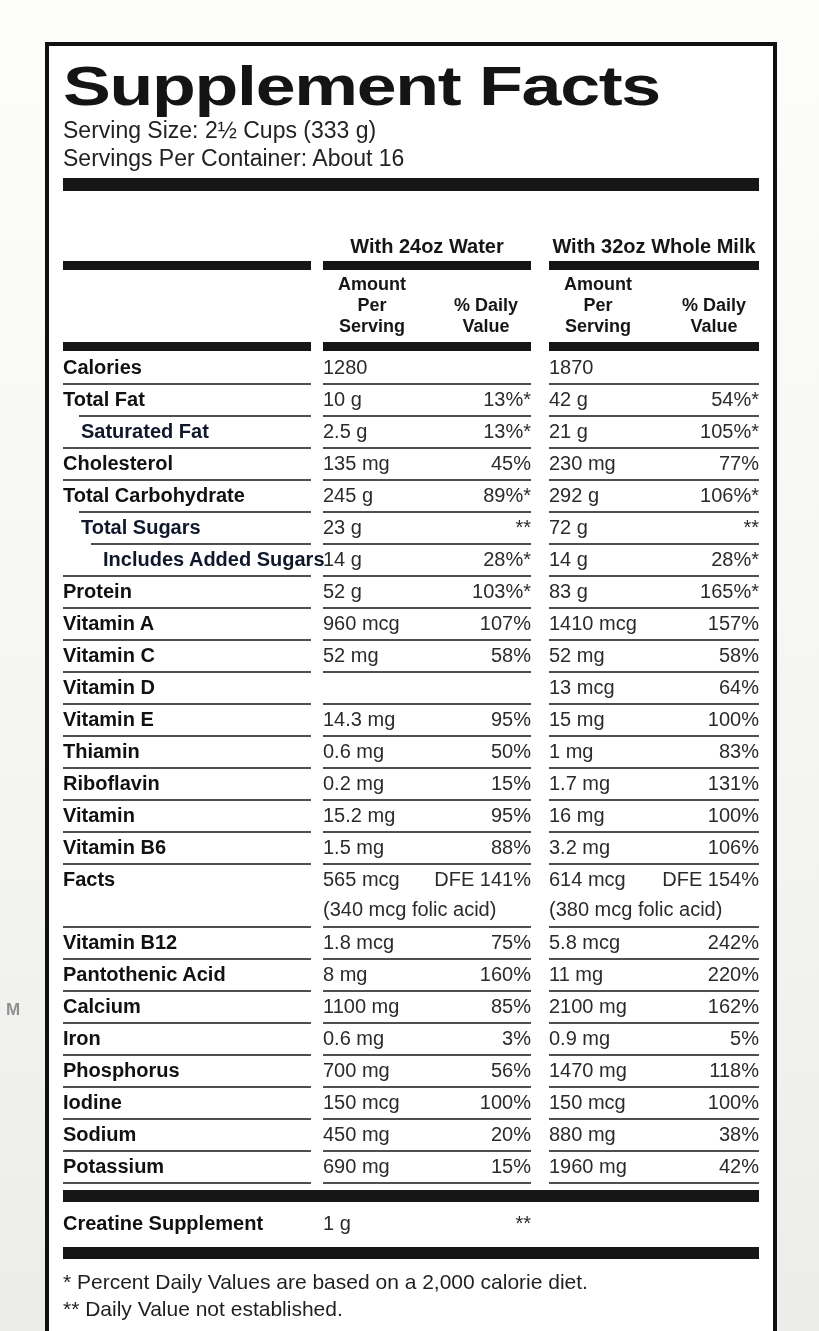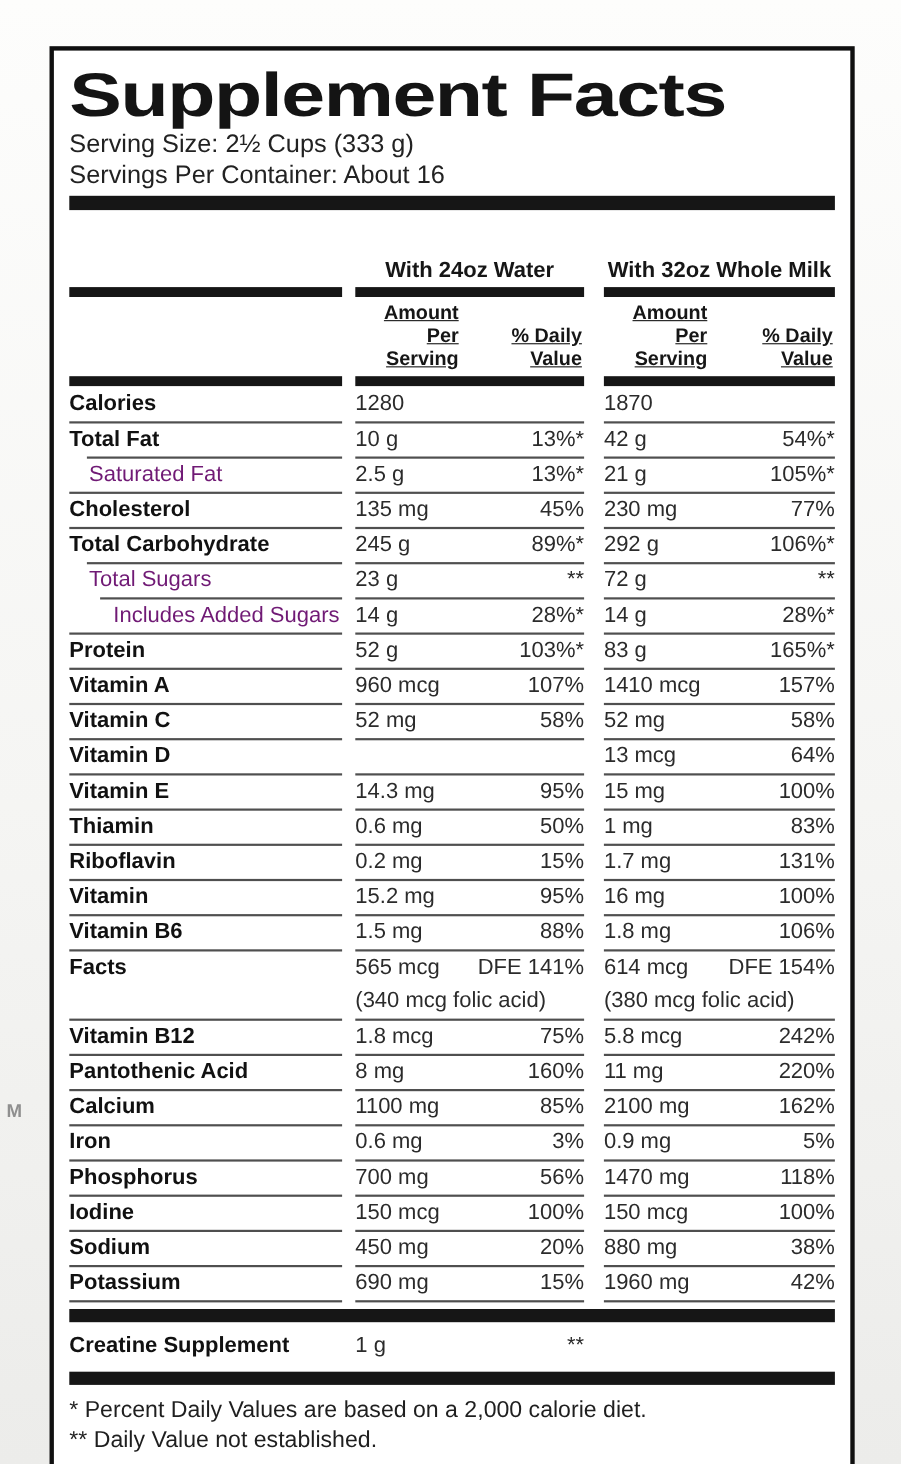--- a/index.html
+++ b/index.html
@@ -45,36 +45,36 @@
 
   .seg-bars { position: relative; height: 9px; }
   .seg { position: absolute; top: 0; height: 9px; background: #161616; }
   .seg-label { left: 0; width: 248px; }
   .seg-water { left: 260px; width: 208px; }
   .seg-milk  { left: 486px; width: 210px; }
 
   .col-headers { position: relative; height: 72px; }
   .col-head {
     position: absolute; top: 4px; font-size: 18px; font-weight: bold;
-    line-height: 21px; text-align: right; white-space: pre-line; color: #161616; text-decoration: underline;
+    line-height: 21px; text-align: center; white-space: pre-line; color: #161616;
   }
   .h-wamt { left: 264px; width: 90px; }
   .h-wdv  { left: 380px; width: 86px; top: 25px; }
   .h-mamt { left: 490px; width: 90px; }
   .h-mdv  { left: 608px; width: 86px; top: 25px; }
 
   .rows { position: relative; }
   .row { position: relative; height: 32px; }
   .row.tall { height: 63px; }
   .cell {
     position: absolute; top: 0; font-size: 20px; line-height: 32px;
     white-space: nowrap; color: #2b2b2b;
   }
   .c-label { left: 0; width: 248px; font-weight: bold; color: #111; }
-  .c-label.reg { font-weight: normal; color: #701a75; }
+  .c-label.reg { font-weight: bold; color: #0f172a; }
   .c-label.ind1 { padding-left: 18px; }
   .c-label.ind2 { padding-left: 40px; }
   .c-wamt { left: 260px; width: 108px; }
   .c-wdv  { left: 368px; width: 100px; text-align: right; }
   .c-mamt { left: 486px; width: 110px; }
   .c-mdv  { left: 596px; width: 100px; text-align: right; }
   .c-wsub { left: 260px; top: 30px; width: 215px; }
   .c-msub { left: 486px; top: 30px; width: 215px; }
 
   .sep { position: absolute; top: 0; height: 2px; background: #4f4f4f; }
@@ -276,21 +276,21 @@
           <div class="cell c-mamt">16 mg</div>
           <div class="cell c-mdv">100%</div>
         </div>
         <div class="row">
           <div class="sep sep-label"></div>
           <div class="sep sep-water"></div>
           <div class="sep sep-milk"></div>
           <div class="cell c-label">Vitamin B6</div>
           <div class="cell c-wamt">1.5 mg</div>
           <div class="cell c-wdv">88%</div>
-          <div class="cell c-mamt">1.8 mg</div>
+          <div class="cell c-mamt">3.2 mg</div>
           <div class="cell c-mdv">106%</div>
         </div>
         <div class="row tall">
           <div class="sep sep-label"></div>
           <div class="sep sep-water"></div>
           <div class="sep sep-milk"></div>
           <div class="cell c-label">Facts</div>
           <div class="cell c-wamt">565 mcg</div>
           <div class="cell c-wdv">DFE 141%</div>
           <div class="cell c-mamt">614 mcg</div>

